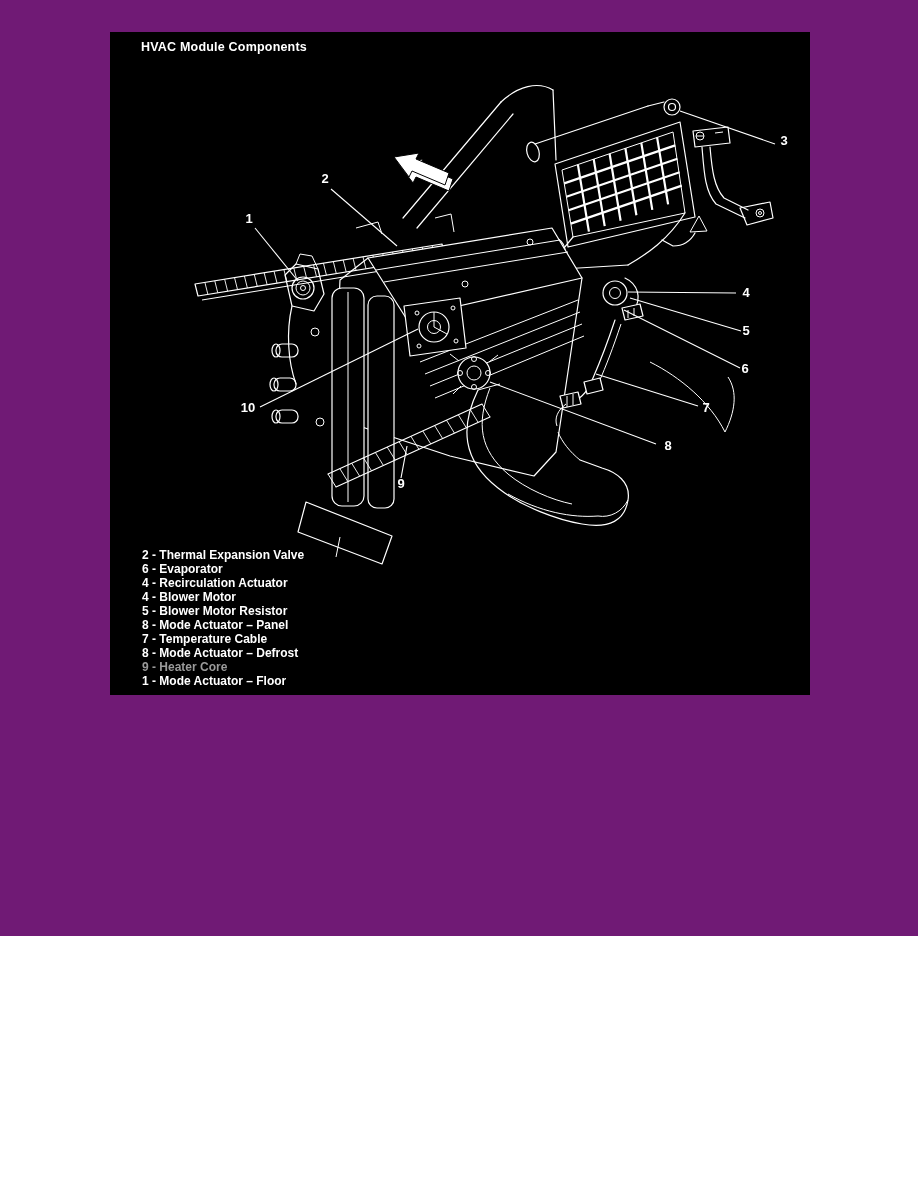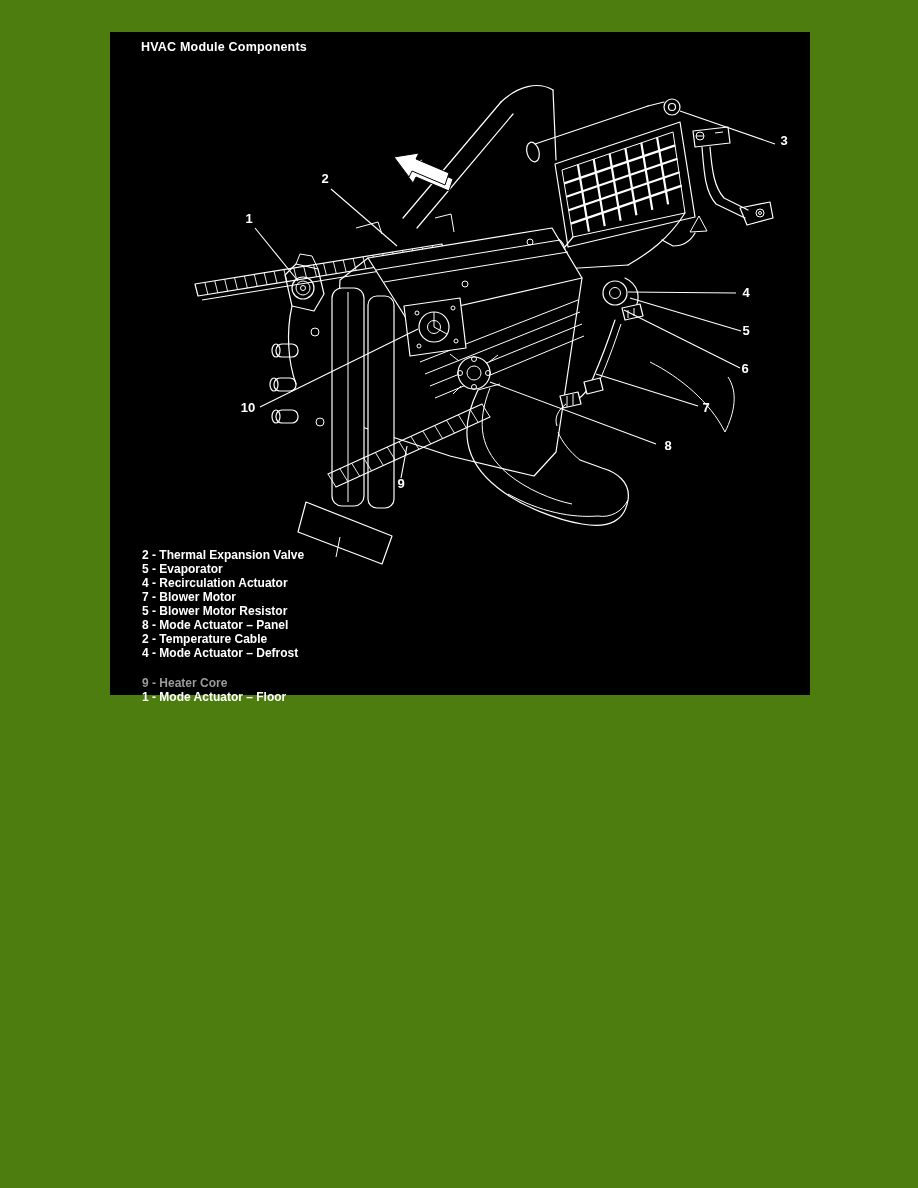--- a/index.html
+++ b/index.html
@@ -1,19 +1,19 @@
 <!DOCTYPE html>
 <html><head>
 <meta charset="utf-8">
 <style>
   html,body{margin:0;padding:0;}
   .page{
     position:relative;
-    width:918px;height:1188px;
-    background:#4d7c0f;
+    width:918px;height:936px;
+    background:#701a75;
     font-family:"Liberation Sans", sans-serif;
     overflow:hidden;
   }
   .panel{
     position:absolute;
     left:110px;top:32px;
     width:700px;height:663px;
     background:#000000;
   }
   .panel-title{
@@ -255,24 +255,24 @@
           <text x="558" y="418" class="callout">8</text>
           <line x1="291" y1="446" x2="297" y2="414" class="leader"></line>
           <text x="291" y="456" class="callout">9</text>
           <line x1="150" y1="375" x2="308" y2="297" class="leader"></line>
           <text x="138" y="380" class="callout">10</text>
         </g>
     </svg>
 
     <ul class="legend" id="legend">
         <li>2 - Thermal Expansion Valve</li>
-        <li>5 - Evaporator</li>
+        <li>6 - Evaporator</li>
         <li>4 - Recirculation Actuator</li>
-        <li>7 - Blower Motor</li>
+        <li>4 - Blower Motor</li>
         <li>5 - Blower Motor Resistor</li>
         <li>8 - Mode Actuator – Panel</li>
-        <li>2 - Temperature Cable</li>
-        <li>4 - Mode Actuator – Defrost</li>
-        <li style="color: rgb(154, 154, 154); margin-top: 16px;">9 - Heater Core</li>
+        <li>7 - Temperature Cable</li>
+        <li>8 - Mode Actuator – Defrost</li>
+        <li style="color: rgb(154, 154, 154);">9 - Heater Core</li>
         <li>1 - Mode Actuator – Floor</li>
       </ul>
   </div>
 </div>
 
 </body></html>

